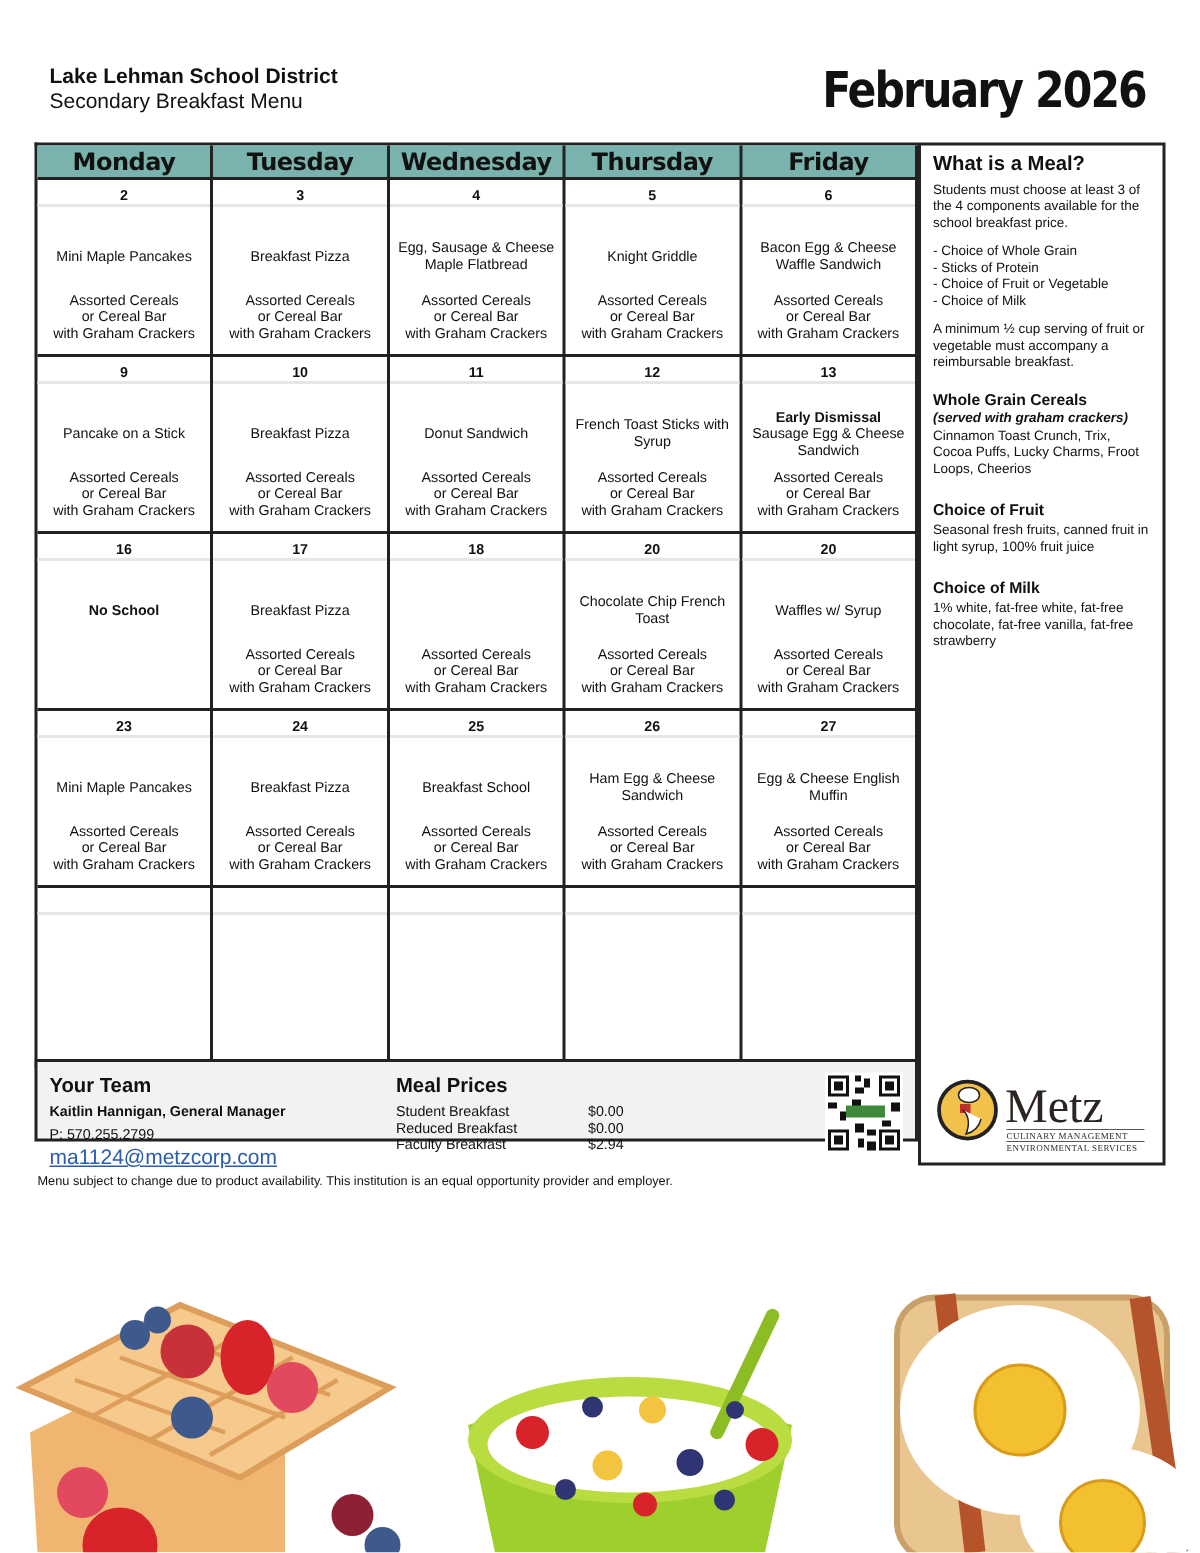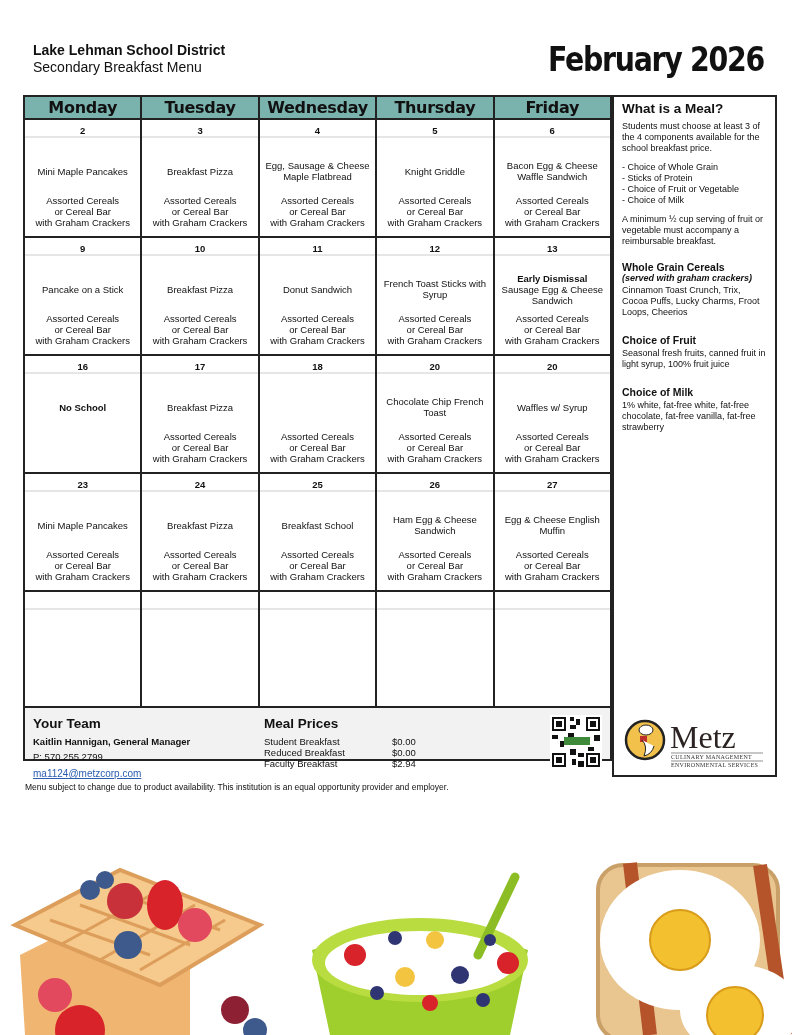--- a/index.html
+++ b/index.html
@@ -34,21 +34,21 @@
   .side ul { list-style: none; margin: 8px 0; }
   .side .italic { font-size: 9px; font-style: italic; font-weight: bold; margin-bottom: 2px; }
   .side .gap { margin-top: 2px; }
 
   .footer { position: absolute; left: 23px; top: 706px; width: 589px; height: 55px; background: #f2f2f2;
     border: 2px solid #222; border-top: 2px solid #222; }
   .team { position: absolute; left: 8px; top: 8px; }
   .team h4, .prices h4 { font-size: 13.5px; font-weight: bold; margin-bottom: 5px; }
   .team .mgr { font-size: 9.5px; font-weight: bold; margin-bottom: 4px; }
   .team .line { font-size: 9.5px; line-height: 12px; }
-  .team a { color: #2a5db0; text-decoration: underline; font-size: 10px; }
+  .team a { color: #2a5db0; text-decoration: underline; font-size: 14px; }
   .prices { position: absolute; left: 239px; top: 8px; }
   .price-row { display: flex; font-size: 9.5px; line-height: 11px; }
   .price-row .pl { width: 128px; }
   .qr { position: absolute; left: 525px; top: 7px; width: 52px; height: 54px; background: #fff; }
 
   .logo { position: absolute; left: 612px; top: 706px; width: 165px; height: 71px; }
   .disclaimer { position: absolute; left: 25px; top: 782px; font-size: 8.5px; }
 
   .art { position: absolute; top: 845px; }
 </style>

